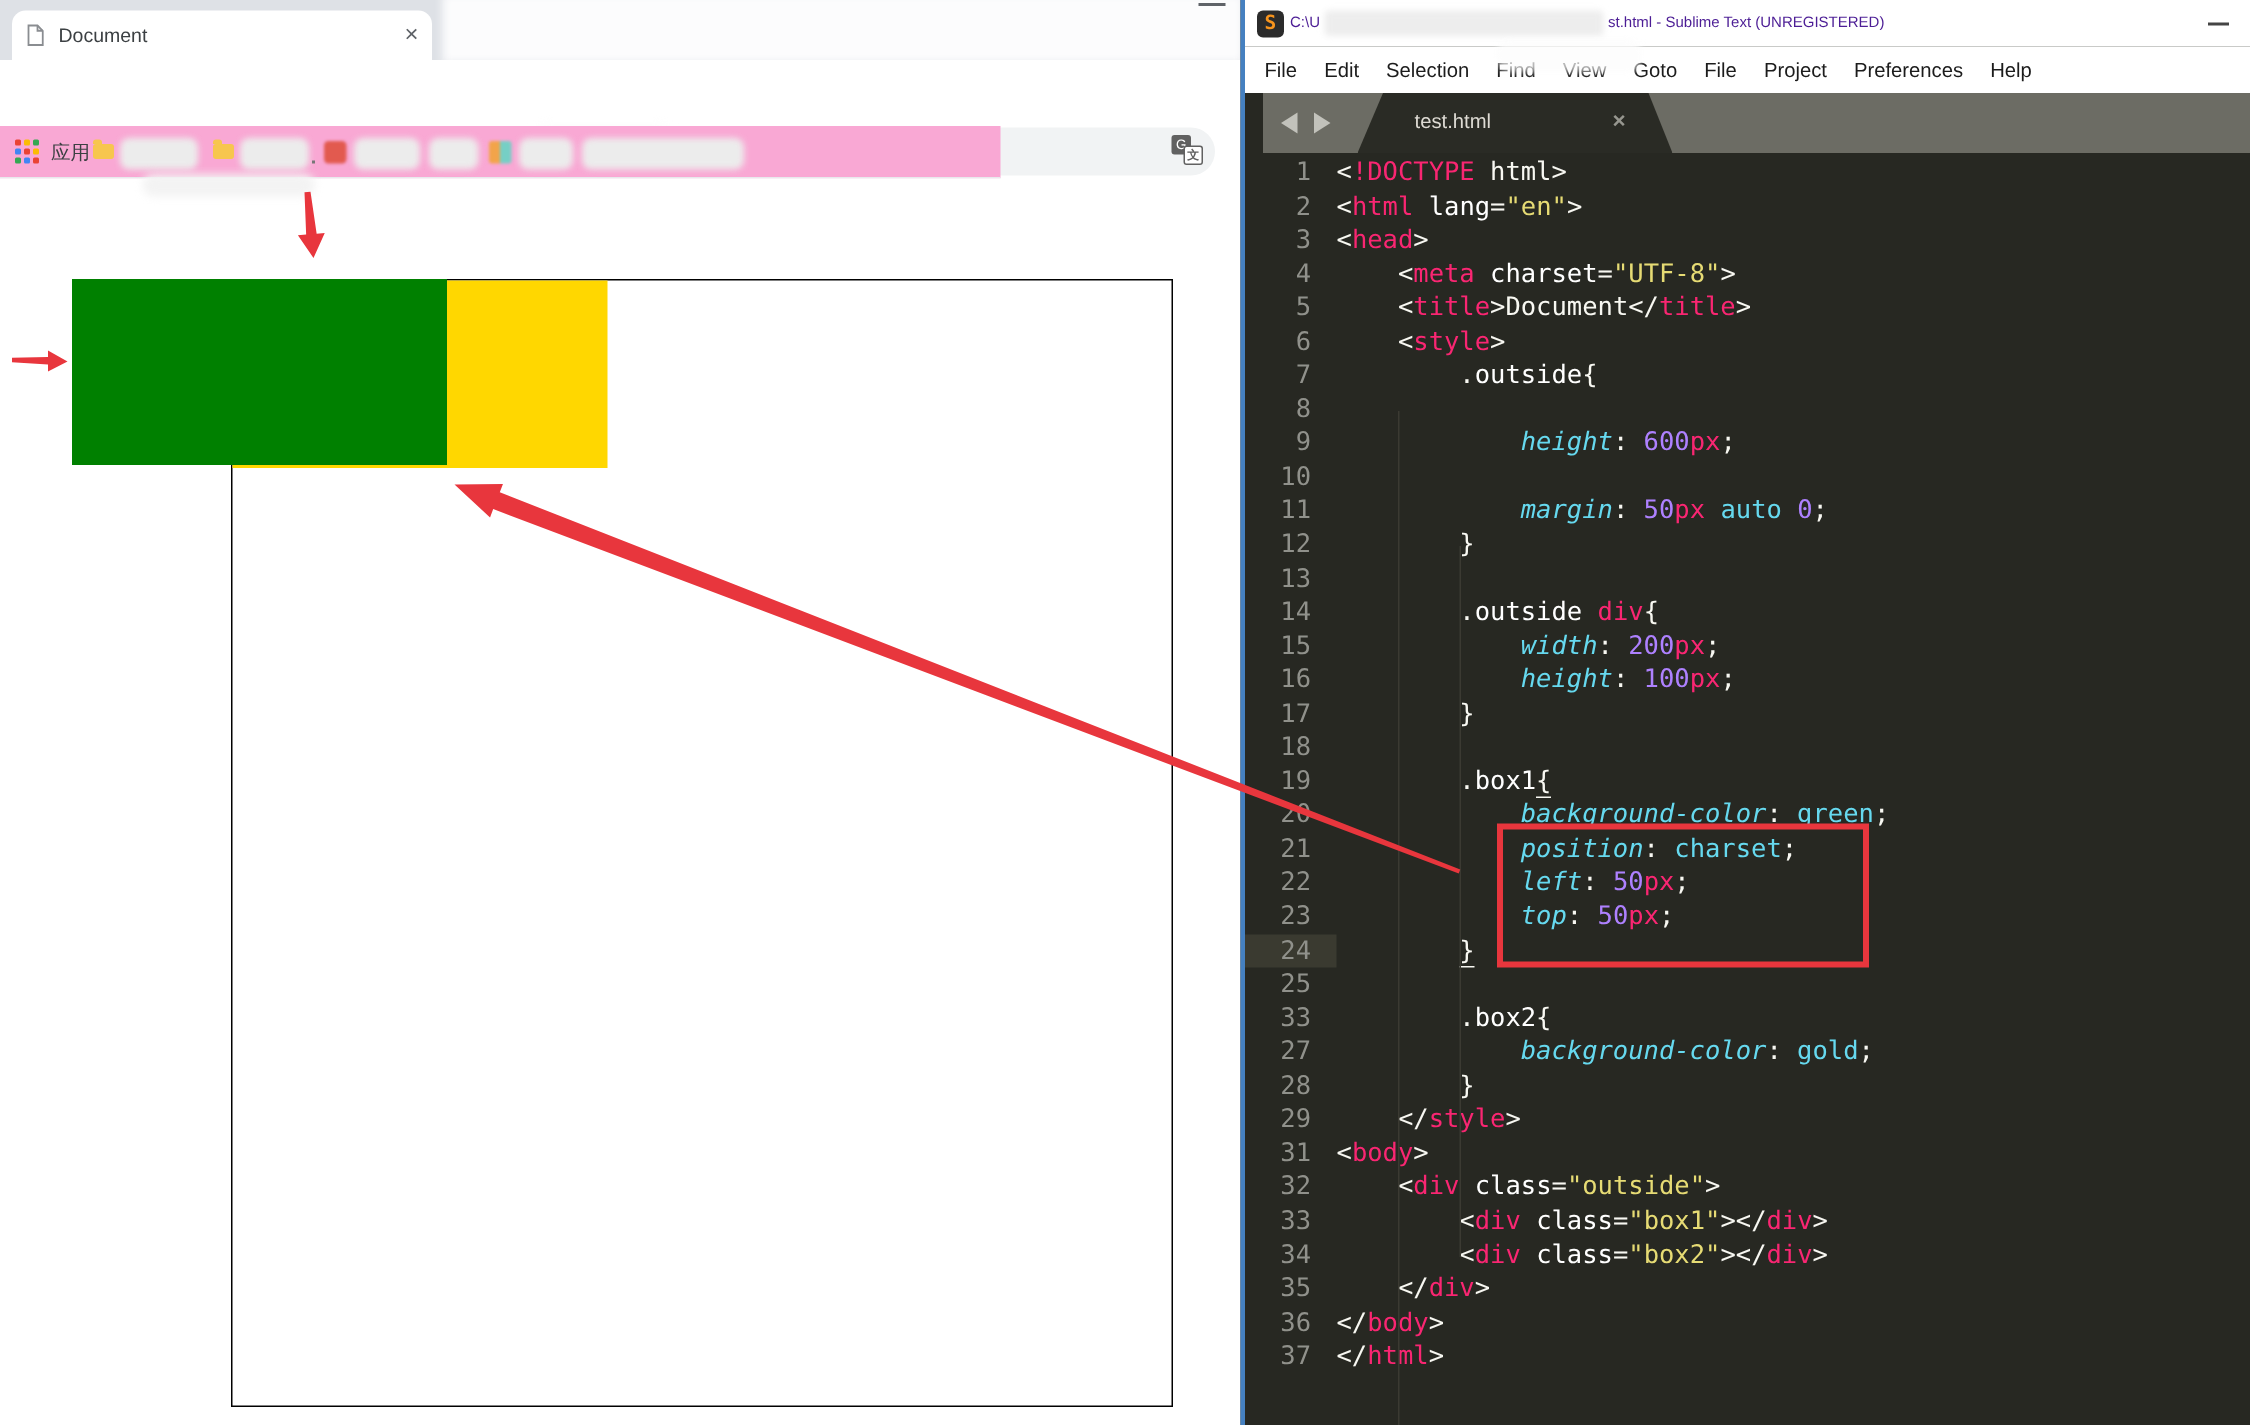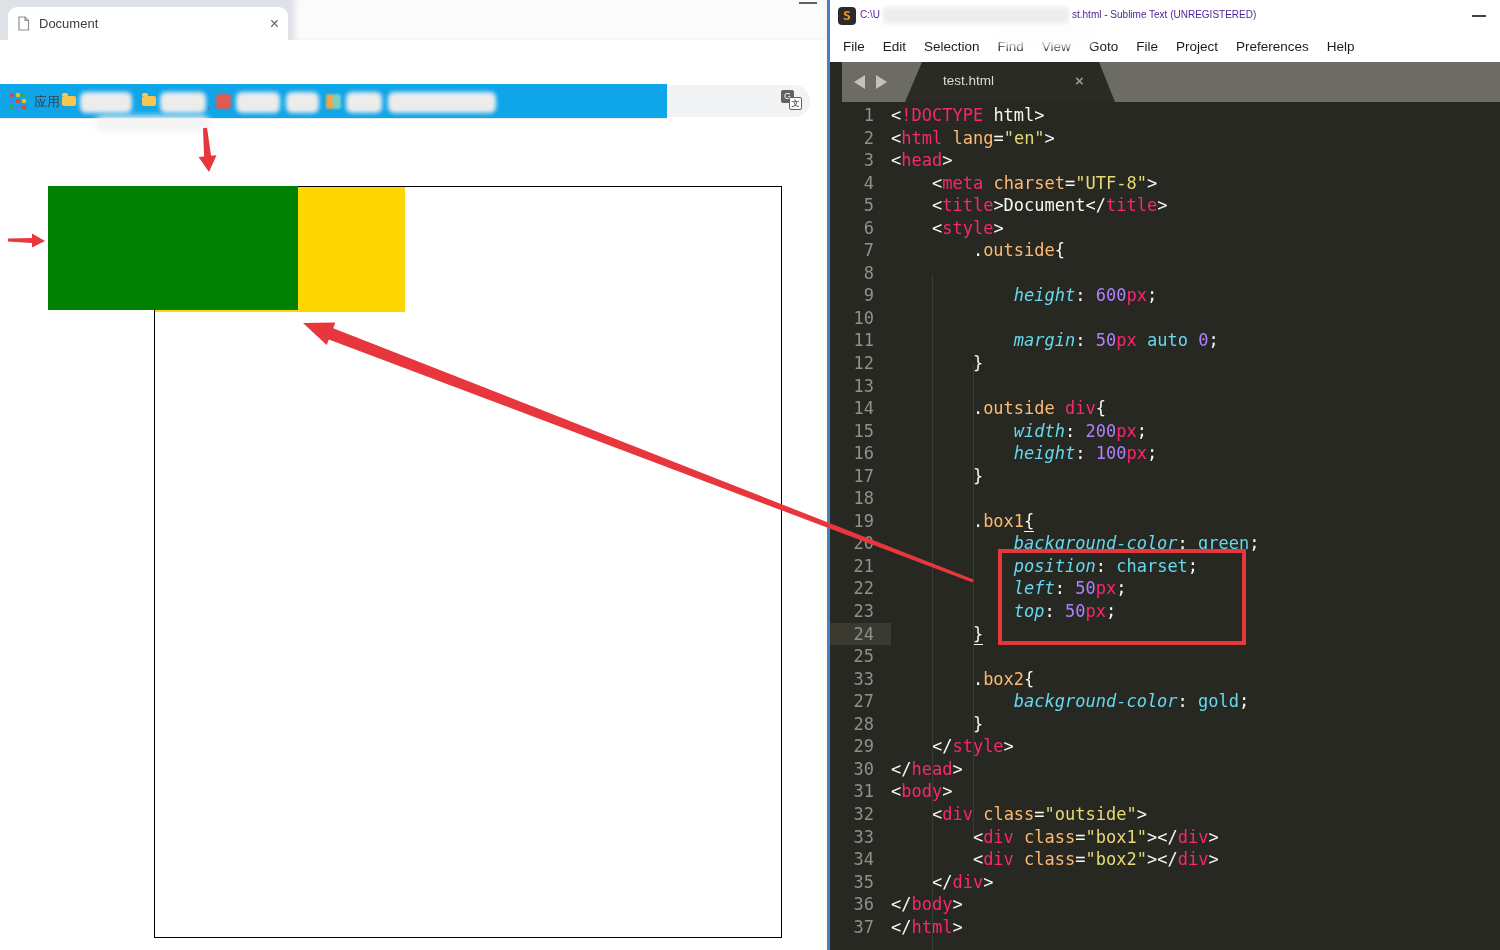--- a/index.html
+++ b/index.html
@@ -30,21 +30,21 @@
   .url-gap { display:inline-block; width:62px; height:24px; background:#fdfdfd; border-radius:6px;
              filter:blur(3px); vertical-align:middle; }
   .c-url { left:356px; top:42px; width:92px; height:38px; background:#fdfdfd; }
   .translate { position:absolute; left:781px; top:50px; width:22px; height:22px; }
   .tr-big { position:absolute; left:0; top:0; width:13px; height:13px; background:#616161;
             border-radius:2px; color:#fff; font-size:9px; line-height:13px; text-align:center; }
   .tr-small { position:absolute; left:8px; top:7px; width:11px; height:11px; background:#fff;
               border:1.5px solid #616161; border-radius:2px; color:#616161; font-size:8px;
               line-height:11px; text-align:center; font-weight:bold; }
 
-  .bookmarks { position:absolute; left:0; top:84px; width:667px; height:34px; background:#0ea5e9;
+  .bookmarks { position:absolute; left:0; top:84px; width:667px; height:34px; background:#f9a8d4;
                border-bottom:1px solid #e8eaed; }
   .apps-grid { position:absolute; left:10px; top:9px; width:16px; height:16px; display:grid;
                grid-template-columns:repeat(3,4px); grid-template-rows:repeat(3,4px); gap:2px; }
   .apps-grid i { display:block; width:4px; height:4px; border-radius:1px; }
   .apps-label { position:absolute; left:34px; top:9px; font-size:13px; color:#3c4043; }
   .bm-folder { position:absolute; top:12px; width:14px; height:10px; background:#f7c64e; border-radius:2px; }
   .bm-folder:before { content:""; position:absolute; left:0; top:-3px; width:6px; height:3px;
                       background:#f7c64e; border-radius:2px 2px 0 0; }
   .bm-blob { position:absolute; top:8px; height:21px; background:#ececec; border-radius:6px; filter:blur(2px); }
   .bm-fav-red { position:absolute; left:216px; top:10px; width:15px; height:15px; background:#e25a4f;
@@ -87,21 +87,21 @@
             clip-path:polygon(17px 0, 194px 0, 210px 40px, 0 40px); }
   .st-tab-label { position:absolute; left:38px; top:11px; font-size:13.5px; color:#dedbd4; }
   .st-tab-close { position:absolute; left:170px; top:10px; font-size:15px; font-weight:bold; color:#96968f; }
 
   .st-editor { position:absolute; left:0; top:102px; width:670px; height:848px; background:#272822;
                font-family:"DejaVu Sans Mono", monospace; font-size:17px; padding-top:2px; }
   .cl { display:flex; height:22.55px; line-height:22.55px; white-space:pre; }
   .ln { flex:none; width:44px; padding-right:17px; text-align:right; color:#90918b; }
   .cl.cur .ln { background:#3a3a30; }
   .cd { white-space:pre; color:#f8f8f2; }
-  .tk-w { color:#f8f8f2; }  .tk-p { color:#f92672; }  .tk-g { color:#fdba74; }
+  .tk-w { color:#f8f8f2; }  .tk-p { color:#f92672; }  .tk-g { color:#ffffff; }
   .tk-y { color:#e6db74; }  .tk-v { color:#ae81ff; }  .tk-c { color:#66d9ef; }
   .tk-ci { color:#66d9ef; font-style:italic; }
   .tk-u { border-bottom:1.5px solid #f8f8f2; }
   .iguide { position:absolute; width:1px; background:#3b3a32; }
   .ig1 { left:102px; top:172px; height:722px; }
   .ig2 { left:143px; top:262px; height:474px; }
 
   
   .red-rect { position:absolute; left:998px; top:549px; width:240px; height:88px;
               border:4px solid #e8363d; z-index:50; }
@@ -255,21 +255,20 @@
           <div class="cl"><span class="ln">20</span><span class="cd"><span class="tk-w">            </span><span class="tk-ci">background-color</span><span class="tk-w">: </span><span class="tk-c">green</span><span class="tk-w">;</span></span></div>
           <div class="cl"><span class="ln">21</span><span class="cd"><span class="tk-w">            </span><span class="tk-ci">position</span><span class="tk-w">: </span><span class="tk-c">charset</span><span class="tk-w">;</span></span></div>
           <div class="cl"><span class="ln">22</span><span class="cd"><span class="tk-w">            </span><span class="tk-ci">left</span><span class="tk-w">: </span><span class="tk-v">50</span><span class="tk-p">px</span><span class="tk-w">;</span></span></div>
           <div class="cl"><span class="ln">23</span><span class="cd"><span class="tk-w">            </span><span class="tk-ci">top</span><span class="tk-w">: </span><span class="tk-v">50</span><span class="tk-p">px</span><span class="tk-w">;</span></span></div>
           <div class="cl cur"><span class="ln">24</span><span class="cd"><span class="tk-w">        </span><span class="tk-w tk-u">}</span></span></div>
           <div class="cl"><span class="ln">25</span><span class="cd"></span></div>
           <div class="cl"><span class="ln">33</span><span class="cd"><span class="tk-w">        .</span><span class="tk-g">box2</span><span class="tk-w">{</span></span></div>
           <div class="cl"><span class="ln">27</span><span class="cd"><span class="tk-w">            </span><span class="tk-ci">background-color</span><span class="tk-w">: </span><span class="tk-c">gold</span><span class="tk-w">;</span></span></div>
           <div class="cl"><span class="ln">28</span><span class="cd"><span class="tk-w">        }</span></span></div>
           <div class="cl"><span class="ln">29</span><span class="cd"><span class="tk-w">    &lt;/</span><span class="tk-p">style</span><span class="tk-w">&gt;</span></span></div>
-          <div class="cl"><span class="ln">30</span><span class="cd"><span class="tk-w">&lt;/</span><span class="tk-p">head</span><span class="tk-w">&gt;</span></span></div>
           <div class="cl"><span class="ln">31</span><span class="cd"><span class="tk-w">&lt;</span><span class="tk-p">body</span><span class="tk-w">&gt;</span></span></div>
           <div class="cl"><span class="ln">32</span><span class="cd"><span class="tk-w">    &lt;</span><span class="tk-p">div</span><span class="tk-w"> </span><span class="tk-g">class</span><span class="tk-w">=</span><span class="tk-y">"outside"</span><span class="tk-w">&gt;</span></span></div>
           <div class="cl"><span class="ln">33</span><span class="cd"><span class="tk-w">        &lt;</span><span class="tk-p">div</span><span class="tk-w"> </span><span class="tk-g">class</span><span class="tk-w">=</span><span class="tk-y">"box1"</span><span class="tk-w">&gt;&lt;/</span><span class="tk-p">div</span><span class="tk-w">&gt;</span></span></div>
           <div class="cl"><span class="ln">34</span><span class="cd"><span class="tk-w">        &lt;</span><span class="tk-p">div</span><span class="tk-w"> </span><span class="tk-g">class</span><span class="tk-w">=</span><span class="tk-y">"box2"</span><span class="tk-w">&gt;&lt;/</span><span class="tk-p">div</span><span class="tk-w">&gt;</span></span></div>
           <div class="cl"><span class="ln">35</span><span class="cd"><span class="tk-w">    &lt;/</span><span class="tk-p">div</span><span class="tk-w">&gt;</span></span></div>
           <div class="cl"><span class="ln">36</span><span class="cd"><span class="tk-w">&lt;/</span><span class="tk-p">body</span><span class="tk-w">&gt;</span></span></div>
           <div class="cl"><span class="ln">37</span><span class="cd"><span class="tk-w">&lt;/</span><span class="tk-p">html</span><span class="tk-w">&gt;</span></span></div>
         </div>
     </div>
   </section>

